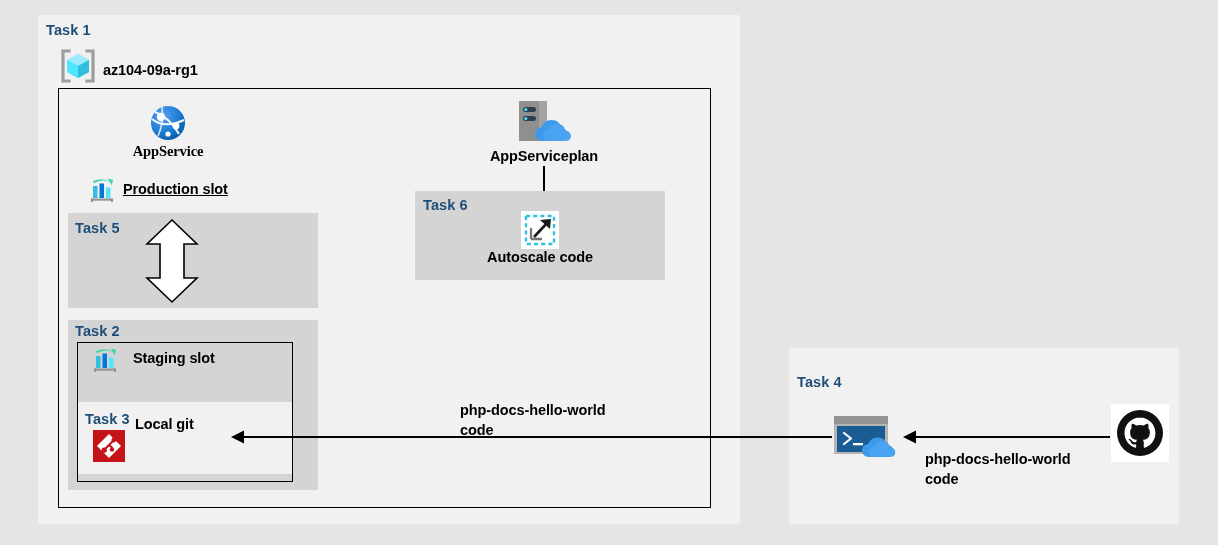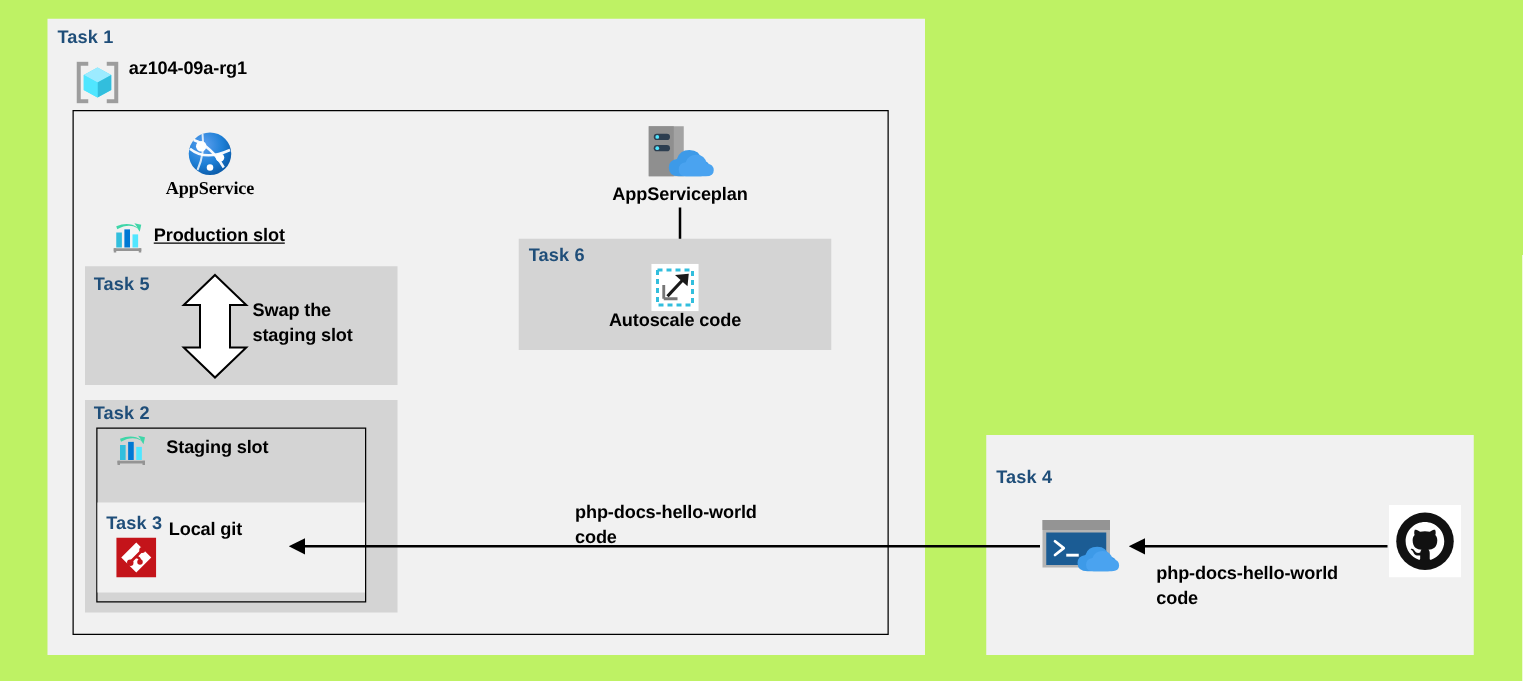--- a/index.html
+++ b/index.html
@@ -9,21 +9,21 @@
     background: #ffffff;
   }
   body {
     font-family: "Liberation Sans", sans-serif;
     -webkit-font-smoothing: antialiased;
   }
   #canvas {
     position: relative;
     width: 1218px;
     height: 545px;
-    background: #bef264;
+    background: #e5e5e5;
     overflow: hidden;
   }
 
   
   .box {
     position: absolute;
     box-sizing: border-box;
   }
   .box-lightgray { background: #f1f1f1; }
   .box-gray      { background: #d4d4d4; }
@@ -69,21 +69,21 @@
       <path d="M9 2 L3 2 L3 32 L9 32" fill="none" stroke="#9d9d9d" stroke-width="3.2" stroke-linecap="square"></path>
 
       <path d="M27 2 L33 2 L33 32 L27 32" fill="none" stroke="#9d9d9d" stroke-width="3.2" stroke-linecap="square"></path>
 
       <polygon points="18,5 29,11 29,23 18,29 7,23 7,11" fill="#50e6ff"></polygon>
       <polygon points="18,5 29,11 18,17 7,11" fill="#9cebff"></polygon>
       <polygon points="18,17 29,11 29,23 18,29" fill="#32bedd"></polygon>
       <polygon points="18,17 7,11 7,23 18,29" fill="#50e6ff"></polygon>
     </svg>
   </div>
-  <div class="node-label" style="left:103px; top:47px;">az104-09a-rg1</div>
+  <div class="node-label" style="left:103px; top:62px;">az104-09a-rg1</div>
 
   <div class="box box-outline" style="left:58px; top:88px; width:653px; height:420px;"></div>
 
   <div class="icon" style="left:148px; top:103px;">
     <svg width="40" height="40" viewBox="0 0 40 40">
       <defs>
         <radialGradient id="asGrad" cx="35%" cy="30%" r="75%">
           <stop offset="0%" stop-color="#5ea0ef"></stop>
           <stop offset="60%" stop-color="#1d7fd6"></stop>
           <stop offset="100%" stop-color="#0a5aa8"></stop>
@@ -113,24 +113,20 @@
   <div class="node-label" style="left:123px; top:181px;text-decoration:underline;">Production slot</div>
 
   <div class="box box-gray" style="left:68px; top:213px; width:250px; height:95px;"></div>
   <div class="task-label" style="left:75px; top:220px;">Task 5</div>
 
   <div class="icon" style="left:143px; top:218px;">
     <svg width="58" height="86" viewBox="0 0 58 86">
       <polygon points="29,2 54,26 41,26 41,60 54,60 29,84 4,60 17,60 17,26 4,26" fill="#ffffff" stroke="#000000" stroke-width="1.6" stroke-linejoin="miter"></polygon>
     </svg>
   </div>
-  <div class="node-label multiline" style="left:202px; top:240px; width:108px; text-align:left;">
-    <span>Swap the</span><br>
-    <span>staging slot</span>
-  </div>
 
   <div class="box box-gray" style="left:68px; top:320px; width:250px; height:170px;"></div>
   <div class="task-label" style="left:75px; top:323px;">Task 2</div>
 
   <div class="box" style="left:77px; top:342px; width:216px; height:140px; border:1.5px solid #000000; background:transparent;"></div>
 
   <div class="icon" style="left:91px; top:345px;">
     <svg width="30" height="30" viewBox="0 0 30 30">
       <path d="M5 6 q10 -4 17 1 l-2.5 -3.5 l5.5 1.2 l-1.2 5.6 l-2 -3 q-7 -4 -16 1 z" fill="#3fd6a8"></path>
       <rect x="5" y="11" width="4.5" height="12" fill="#32bedd"></rect>

